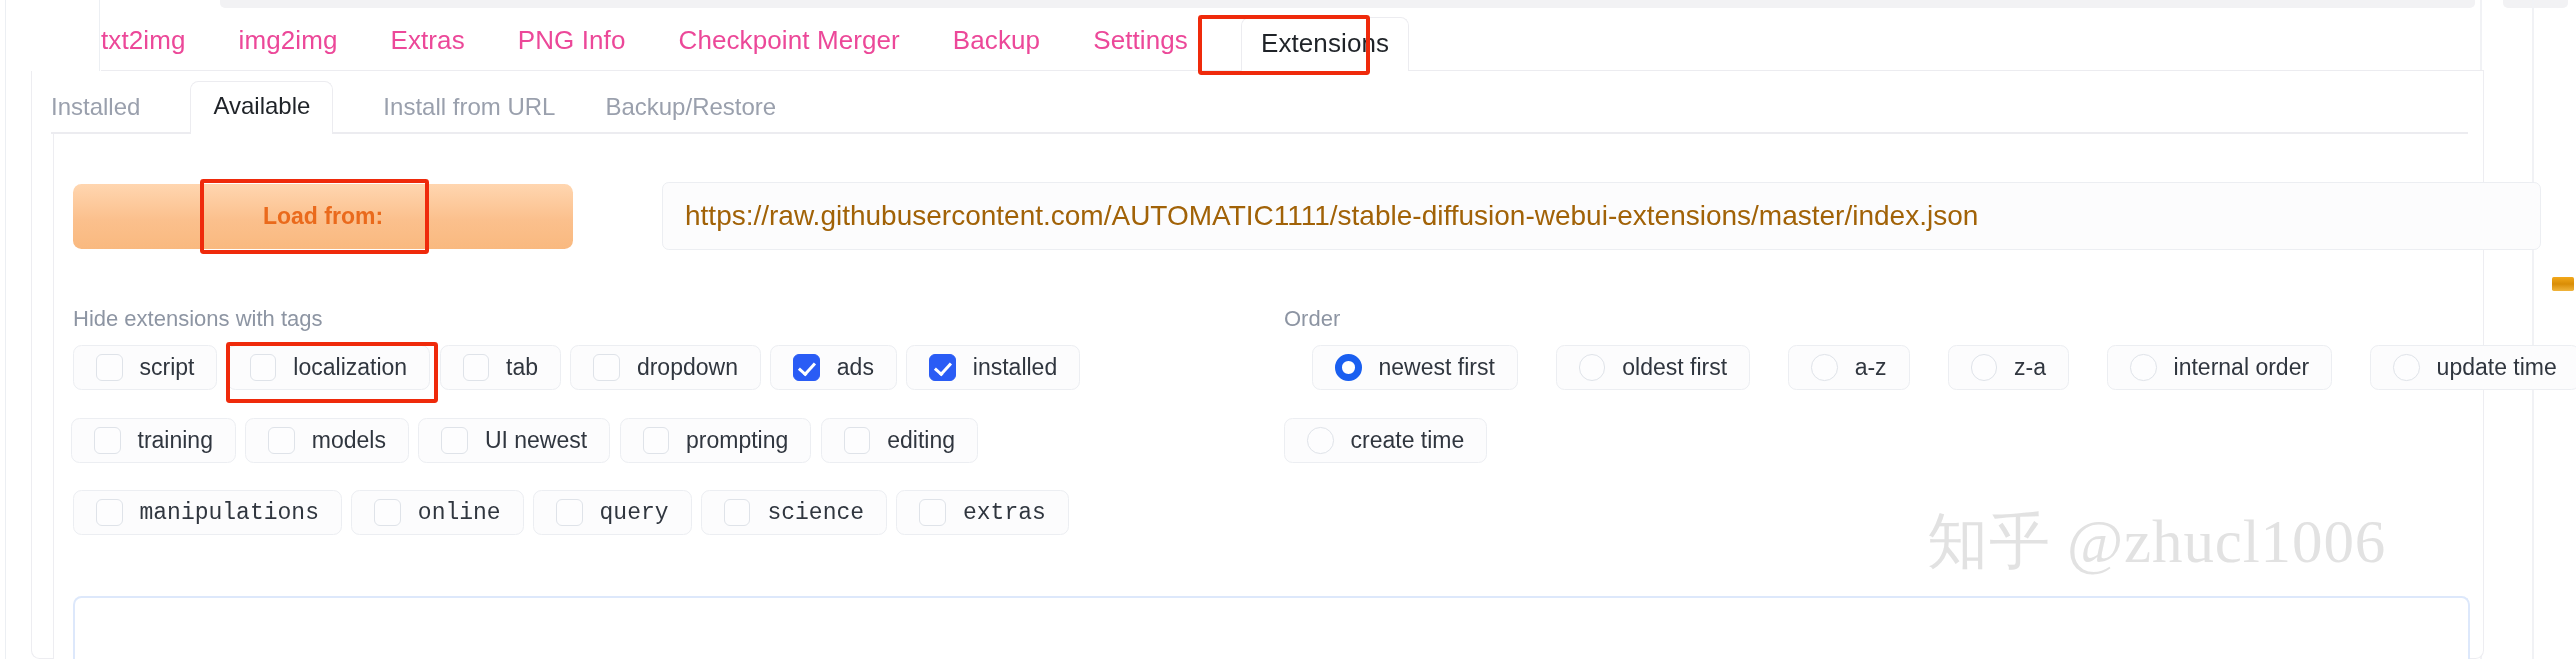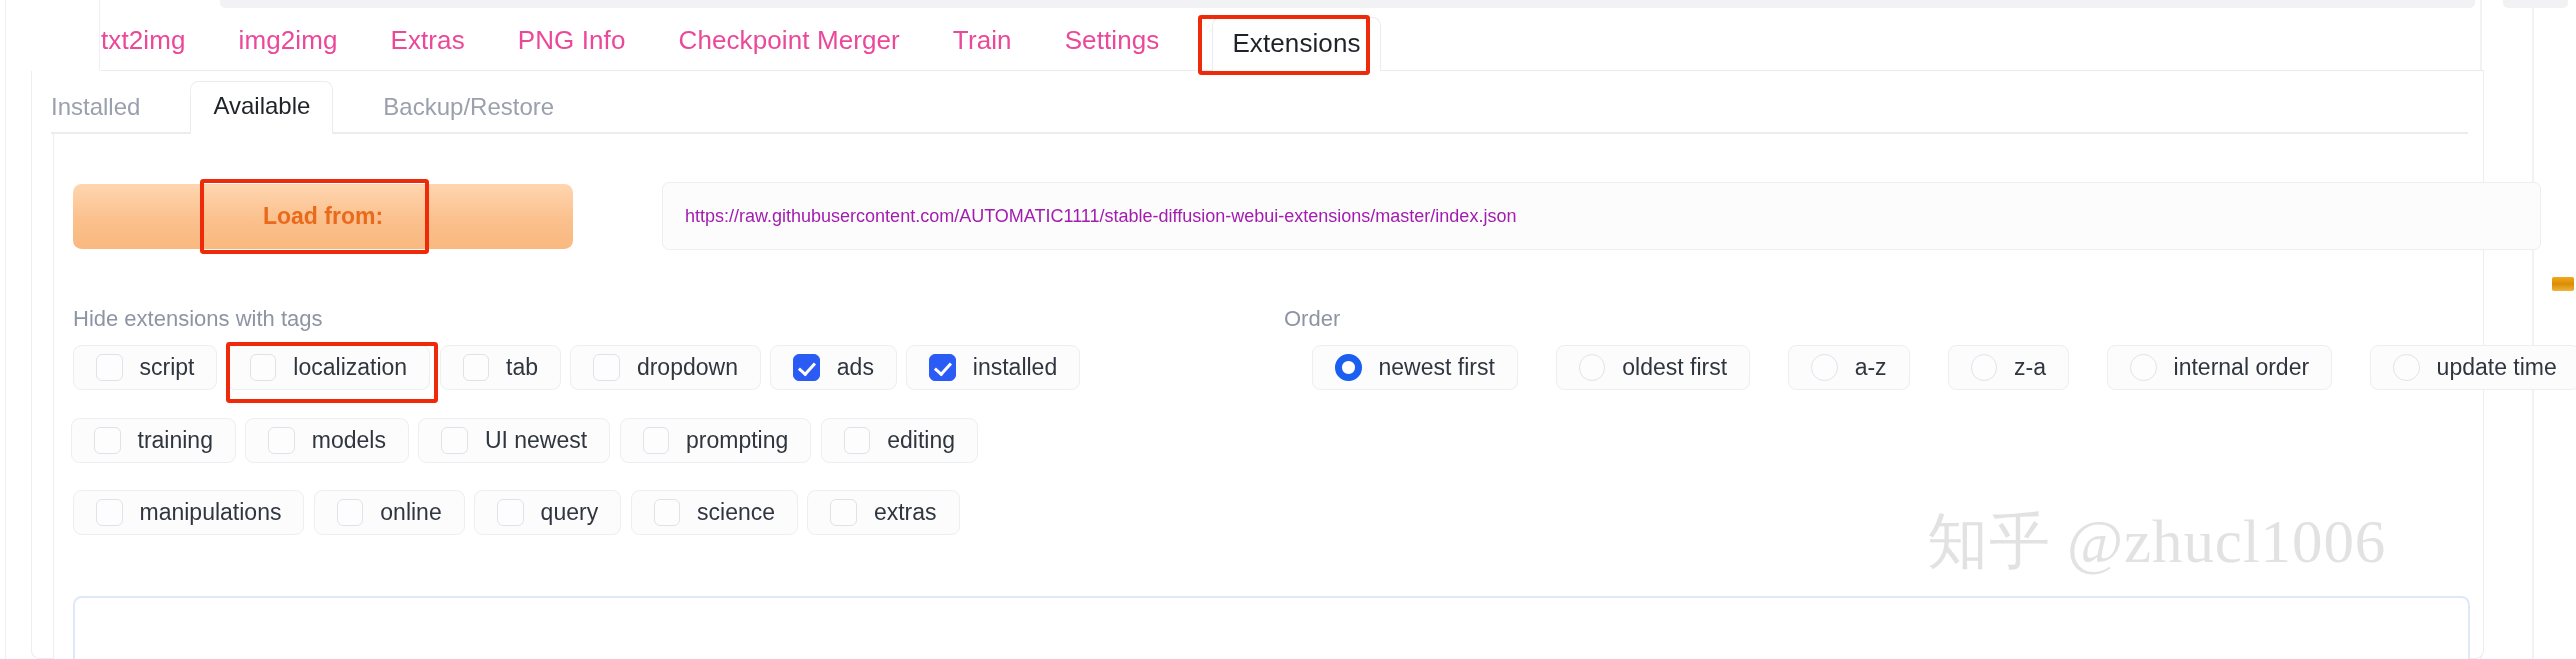--- a/index.html
+++ b/index.html
@@ -81,21 +81,21 @@
     color:#ea6a1c;font-size:23px;font-weight:bold;
     font-family:"Liberation Sans", sans-serif;
     cursor:pointer;display:flex;align-items:center;justify-content:center;
   }
   .url-field{
     position:absolute;left:589px;top:-1.7px;width:1879px;height:68px;
     background:#fcfcfd;border:1.7px solid #eceef2;border-radius:6.8px;
     display:flex;align-items:center;box-sizing:border-box;
   }
   .url-text{
-    padding-left:22px;font-size:18px;color:#a21caf;
+    padding-left:22px;font-size:28px;color:#a16207;
     font-family:"Liberation Sans", sans-serif;white-space:nowrap;
   }
 
   
   .sec-label{position:absolute;font-size:22px;color:#8d95a3;}
   #tags-label{left:73px;top:306px;}
   #order-label{left:1284px;top:306px;}
 
   
   .pill-row{position:absolute;display:flex;gap:9.4px;}
@@ -119,21 +119,21 @@
     width:26.5px;height:26.5px;border:1.7px solid #dfe3e9;border-radius:50%;
     background:#fdfdfe;box-sizing:border-box;flex:0 0 auto;
   }
   .pill .rbox.checked{
     background:#fff;border:7.7px solid #1a5ff0;position:relative;
   }
   .pill .lbl{margin-left:17px;font-size:23px;color:#30363f;}
 
   #tag-row-1{left:73px;top:345px;}
   #tag-row-2{left:71px;top:418px;}
-  #tag-row-3{left:73px;top:490px;}
+  #tag-row-3{left:73px;top:490px;font-family:Liberation Mono, monospace;}
   #order-row-1{left:1312px;top:345px;gap:38px;}
   #order-row-2{left:1284px;top:418px;}
 
   
   .results{
     position:absolute;left:73px;top:596px;width:2397px;height:63px;
     background:#fff;border:2.6px solid #dde8fb;border-bottom:none;
     border-radius:8.5px 8.5px 0 0;box-sizing:border-box;
   }
 
@@ -165,31 +165,32 @@
   <div class="edge-line" style="left:2480px"></div>
   <div class="edge-line" style="left:2532px"></div>
   <div class="edge-mark"></div>
 
   <div class="main-tabs" id="main-tabs">
       <div class="main-tab">txt2img</div>
       <div class="main-tab">img2img</div>
       <div class="main-tab">Extras</div>
       <div class="main-tab">PNG Info</div>
       <div class="main-tab">Checkpoint Merger</div>
-      <div class="main-tab">Train</div>
+      <div class="main-tab">Backup</div>
       <div class="main-tab">Settings</div>
       <div class="main-tab active" id="tab-hl-target">Extensions</div>
     </div>
 
   <div class="panel"></div>
 
   <div class="sub-underline"></div>
   <div class="sub-tabs" id="sub-tabs">
       <div class="sub-tab">Installed</div>
       <div class="sub-tab active">Available</div>
+      <div class="sub-tab">Install from URL</div>
       <div class="sub-tab">Backup/Restore</div>
     </div>
 
   <div class="inner"></div>
 
   <div class="load-row">
     <button class="load-btn">Load from:</button>
     <div class="url-field">
       <span class="url-text">https://raw.githubusercontent.com/AUTOMATIC1111/stable-diffusion-webui-extensions/master/index.json</span>
     </div>
@@ -288,20 +289,24 @@
       <div class="pill">
         <span class="rbox"></span>
         <span class="lbl">internal order</span>
       </div>
       <div class="pill">
         <span class="rbox"></span>
         <span class="lbl">update time</span>
       </div>
     </div>
   <div class="pill-row" id="order-row-2">
+      <div class="pill">
+        <span class="rbox"></span>
+        <span class="lbl">create time</span>
+      </div>
     </div>
 
   <div class="results"></div>
 
   <div class="watermark">知乎 @zhucl1006</div>
 
   <div id="hl-layer">
       <div class="hl-box" style="left: 1198px; top: 14.5px; width: 172px; height: 60px;"></div>
       <div class="hl-box" style="left: 226px; top: 342px; width: 212px; height: 61px;"></div>
       <div class="hl-box" style="left: 200px; top: 179px; width: 229px; height: 75px;"></div>

